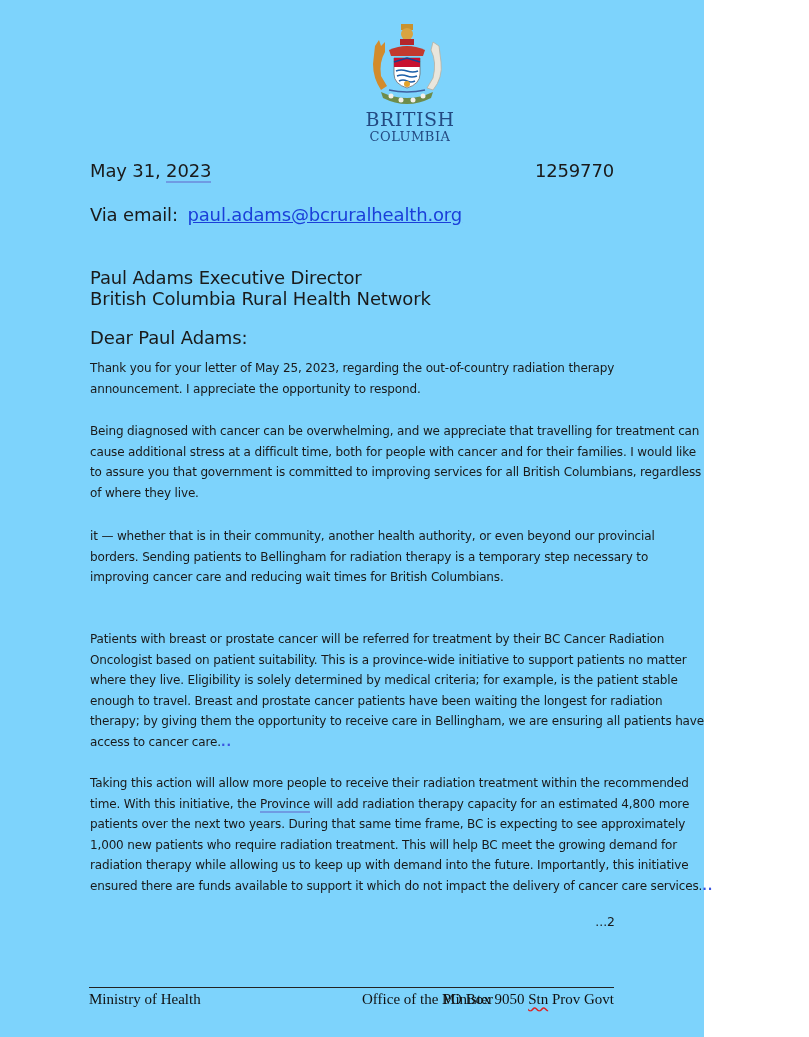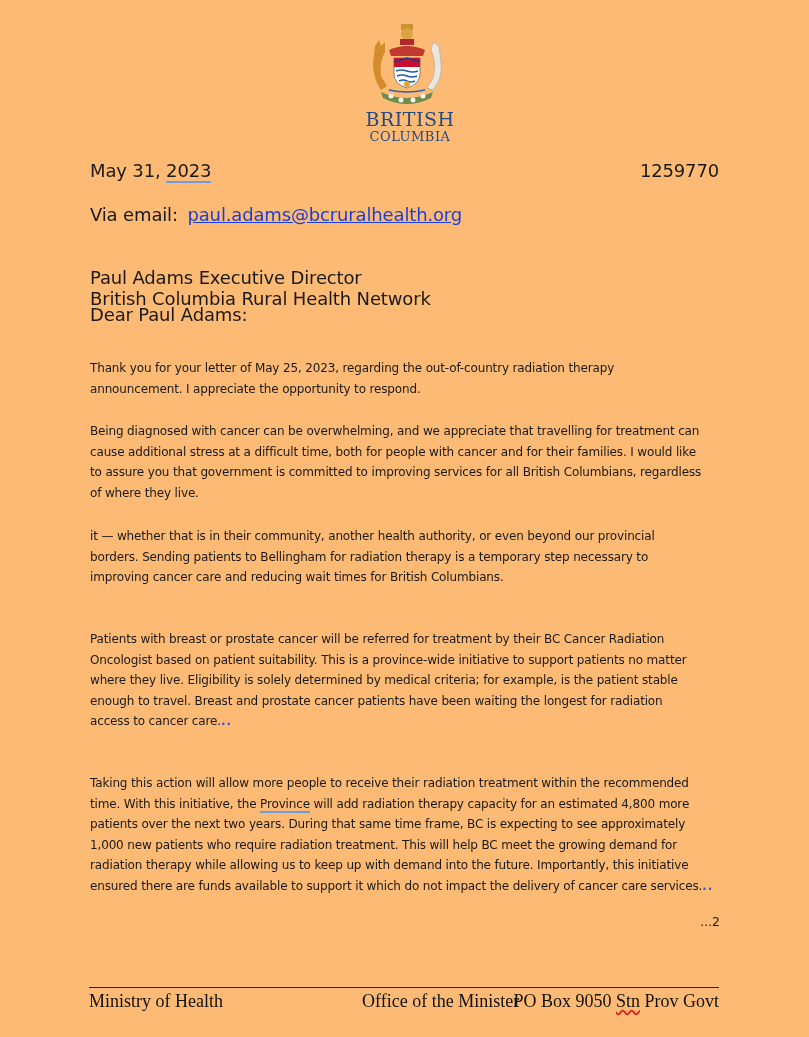--- a/index.html
+++ b/index.html
@@ -1,48 +1,48 @@
 <!DOCTYPE html>
 <html><head>
   <meta charset="utf-8">
   <style>
     html, body { margin: 0; padding: 0; background: #ffffff; }
     body { width: 809px; height: 1037px; position: relative; overflow: hidden;
       font-family: "DejaVu Sans", "Liberation Sans", sans-serif; color: #1a1a1a; }
-    .page { position: absolute; left: 0; top: 0; width: 809px; height: 1037px; background: #fdba74; }
+    .page { position: absolute; left: 0; top: 0; width: 704px; height: 1037px; background: #7dd3fc; }
 
     .crest { position: absolute; left: 367px; top: 22px; width: 80px; height: 88px; }
     .bc-wordmark { position: absolute; left: 340px; top: 110px; width: 140px; text-align: center;
       font-family: "DejaVu Serif", "Liberation Serif", serif; color: #234a82; line-height: 18px; }
     .bc-wordmark .l1 { font-size: 19px; letter-spacing: 0.5px; }
     .bc-wordmark .l2 { font-size: 13px; letter-spacing: 0.5px; }
 
     .txt { position: absolute; font-size: 18px; line-height: 20.5px; white-space: nowrap; letter-spacing: -0.15px; }
     .date { left: 90px; top: 161px; }
     .date .yr { border-bottom: 2px solid #6f9be3; }
     .ref { right: 90px; top: 161px; }
     .via { left: 90px; top: 205px; }
     .via a { color: #1a3fd9; text-decoration: underline; margin-left: 4px; }
     .addr { left: 90px; top: 268px; }
-    .salut { left: 90px; top: 305px; }
+    .salut { left: 90px; top: 328px; }
 
     .para { position: absolute; left: 90px; width: 640px; font-size: 12px; line-height: 20.5px; letter-spacing: -0.15px; }
     .para .ln { display: block; white-space: nowrap; }
     .p1 { top: 358px; }
     .p2 { top: 421px; }
     .p3 { top: 526px; }
     .p4 { top: 629px; }
     .p5 { top: 773px; }
     .mark { color: #3b54e0; font-weight: bold; letter-spacing: 1px; }
     .prov { border-bottom: 2px solid #6f9be3; }
 
     .contd { position: absolute; right: 89px; top: 914px; font-size: 12.4px; }
 
     .footer-rule { position: absolute; left: 89px; right: 90px; top: 987px; height: 0; border-top: 1.5px solid #222; }
-    .foot { position: absolute; top: 991px; font-family: "Liberation Serif", "DejaVu Serif", serif; font-size: 18px; color: #111; white-space: nowrap; }
+    .foot { position: absolute; top: 991px; font-family: "Liberation Serif", "DejaVu Serif", serif; font-size: 15px; color: #111; white-space: nowrap; }
     .foot-l { left: 89px; }
     .foot-c { left: 362px; }
     .foot-r { right: 90px; }
     .squig { text-decoration: underline wavy #d22; text-underline-offset: 2px; }
   </style>
 </head>
 <body>
 
 <div class="page">
 
@@ -112,20 +112,21 @@
     <span class="ln">it — whether that is in their community, another health authority, or even beyond our provincial</span>
     <span class="ln">borders. Sending patients to Bellingham for radiation therapy is a temporary step necessary to</span>
     <span class="ln">improving cancer care and reducing wait times for British Columbians.</span>
   </div>
 
   <div class="para p4">
     <span class="ln">Patients with breast or prostate cancer will be referred for treatment by their BC Cancer Radiation</span>
     <span class="ln">Oncologist based on patient suitability. This is a province-wide initiative to support patients no matter</span>
     <span class="ln">where they live. Eligibility is solely determined by medical criteria; for example, is the patient stable</span>
     <span class="ln">enough to travel. Breast and prostate cancer patients have been waiting the longest for radiation</span>
+    <span class="ln">therapy; by giving them the opportunity to receive care in Bellingham, we are ensuring all patients have</span>
     <span class="ln"><span>access to cancer care.</span><span class="mark">..</span></span>
   </div>
 
   <div class="para p5">
     <span class="ln">Taking this action will allow more people to receive their radiation treatment within the recommended</span>
     <span class="ln"><span>time. With this initiative, the </span><span class="prov">Province</span><span> will add radiation therapy capacity for an estimated 4,800 more</span></span>
     <span class="ln">patients over the next two years. During that same time frame, BC is expecting to see approximately</span>
     <span class="ln">1,000 new patients who require radiation treatment. This will help BC meet the growing demand for</span>
     <span class="ln">radiation therapy while allowing us to keep up with demand into the future. Importantly, this initiative</span>
     <span class="ln"><span>ensured there are funds available to support it which do not impact the delivery of cancer care services.</span><span class="mark">..</span></span>

